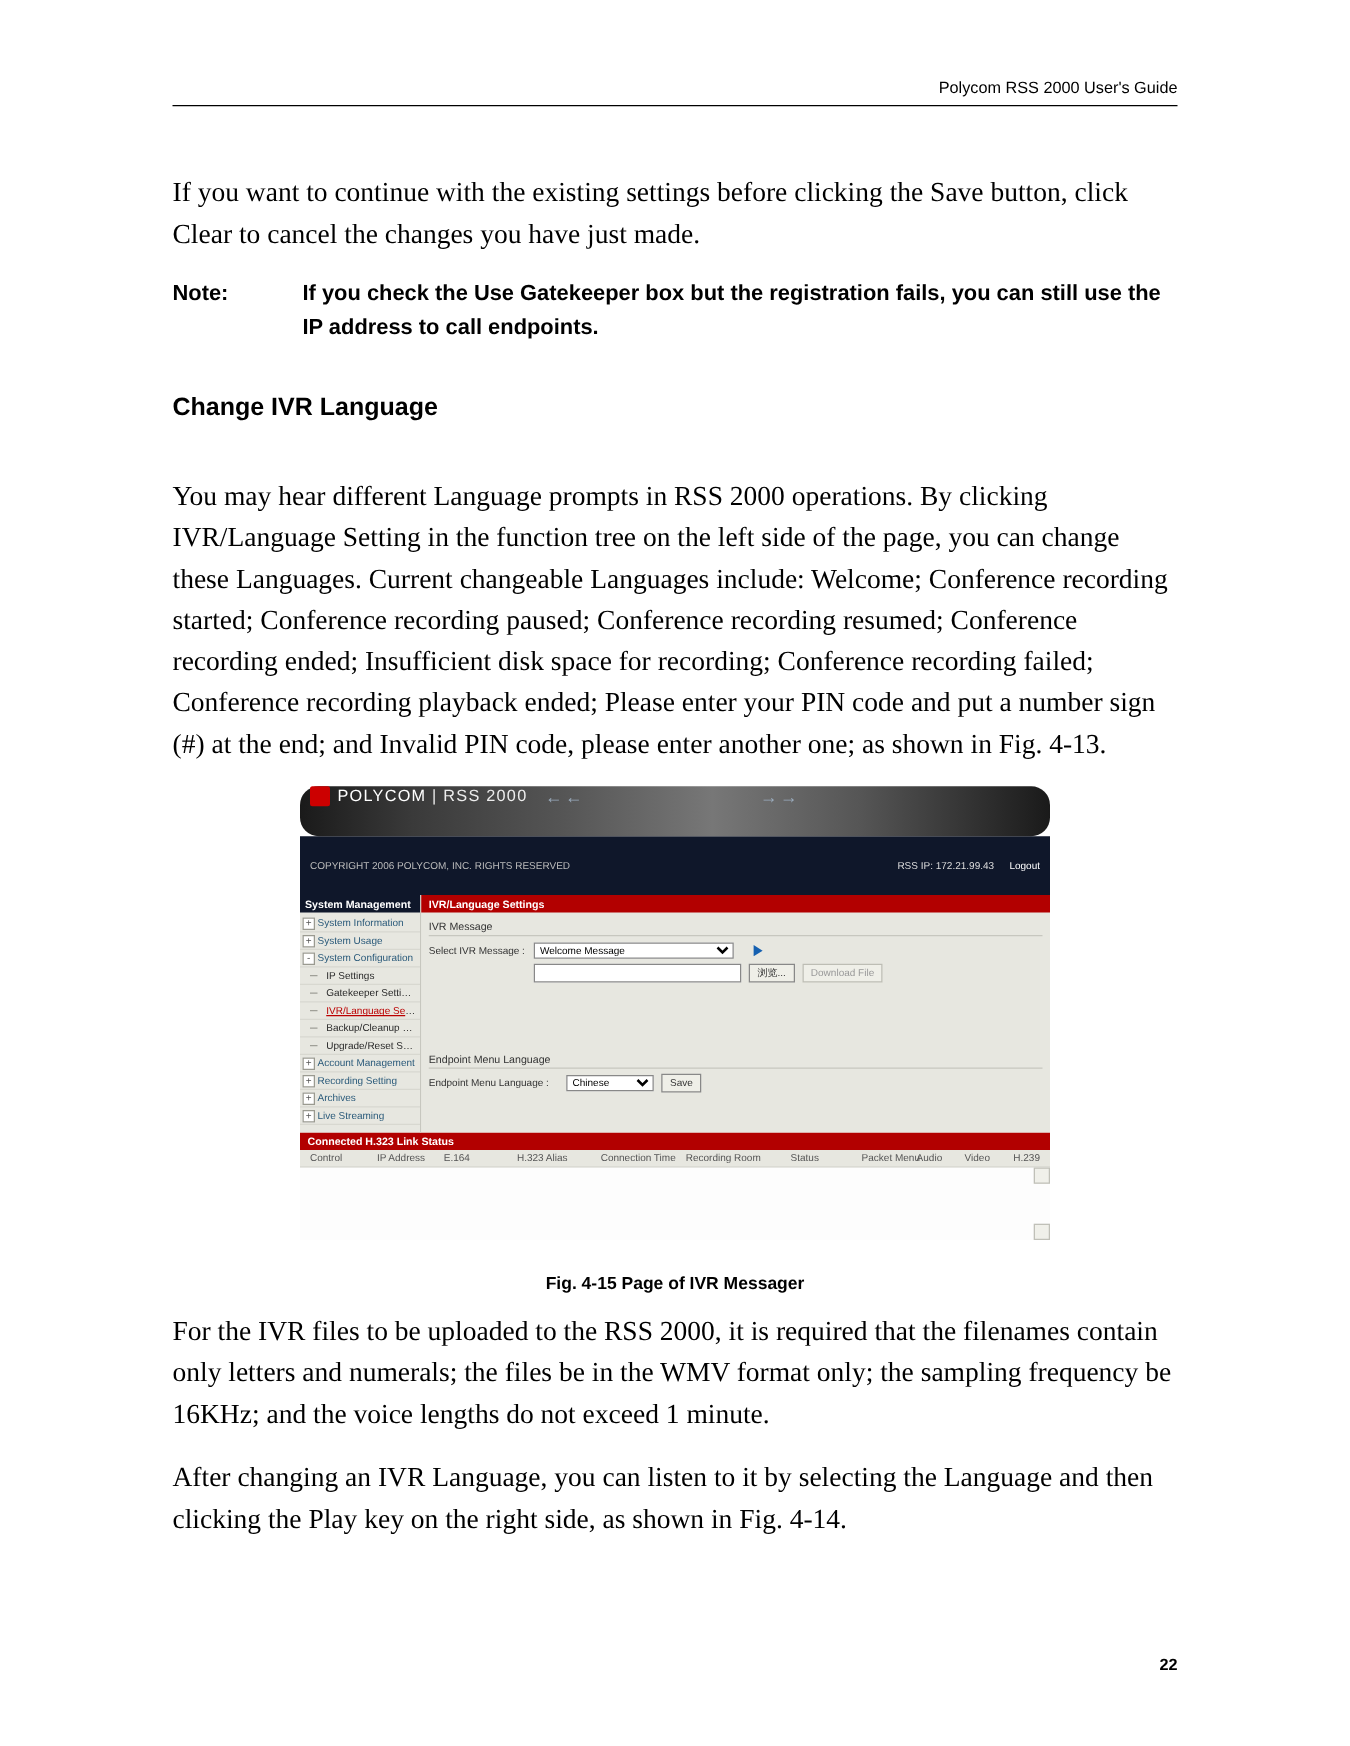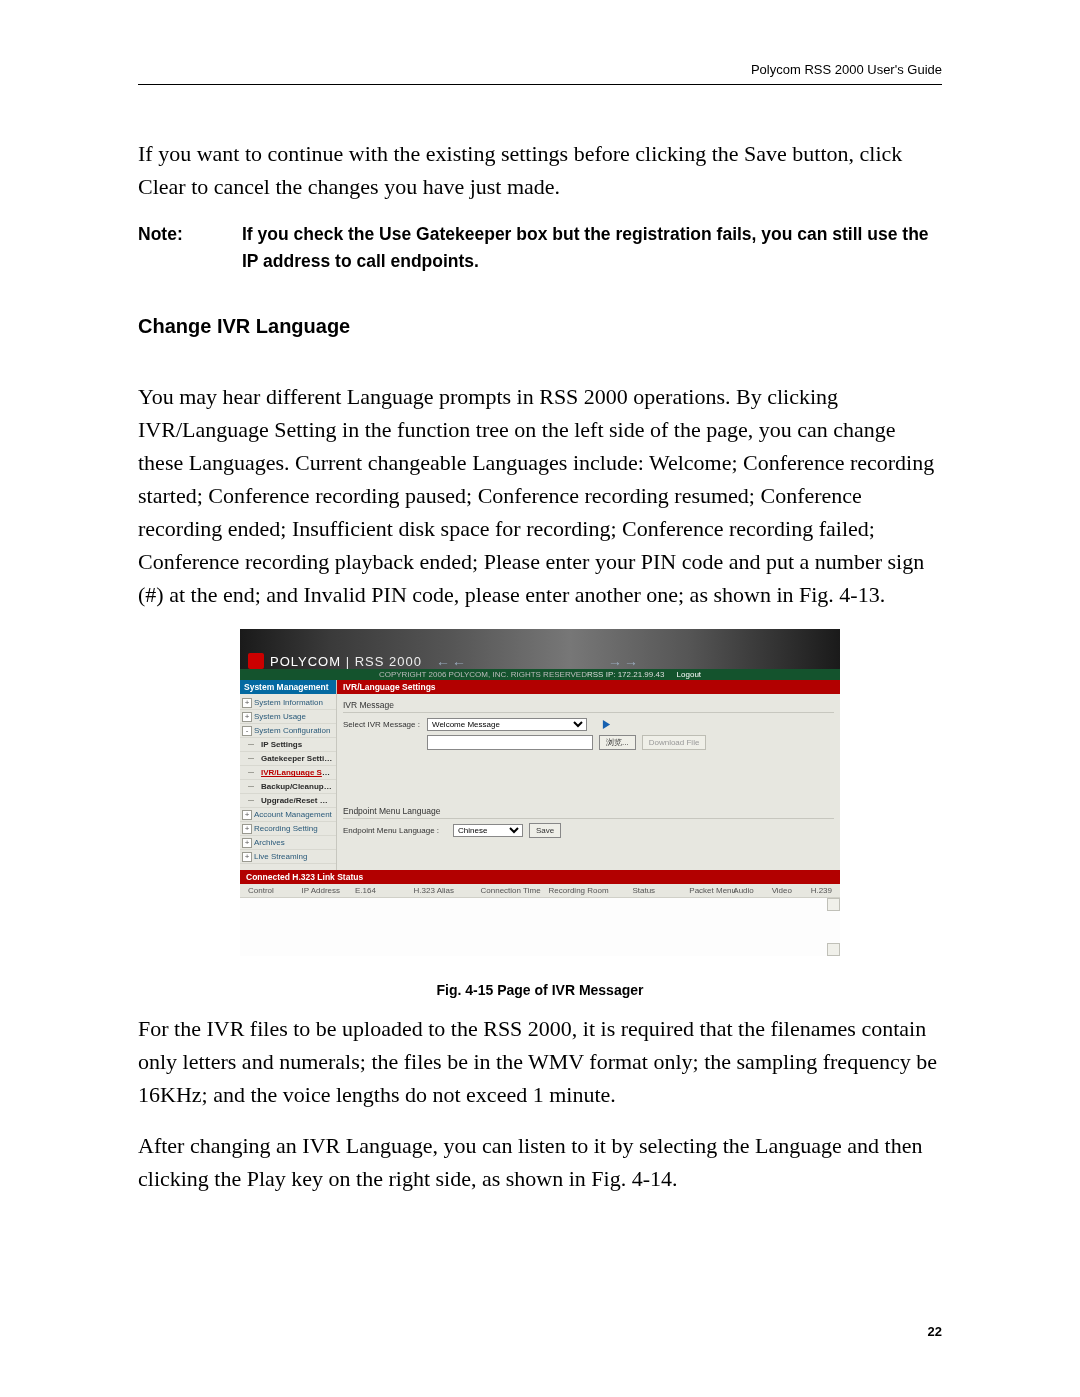--- a/index.html
+++ b/index.html
@@ -54,67 +54,68 @@
   .fig {
     width: 600px;
     margin: 10px auto 20px auto;
     font-family: Arial, Helvetica, sans-serif;
     font-size: 10px;
   }
   .fig-banner {
     height: 40px;
     background: linear-gradient(90deg,#1a1a1a 0%, #3a3a3a 15%, #555 35%, #777 55%, #555 75%, #1a1a1a 100%);
     display: flex;
-    align-items: flex-end;
+    align-items: flex-start;
     padding: 0 8px;
     position: relative;
+    border-radius: 15px;
   }
   .fig-logo-square {
     width: 16px; height:16px;
     background: #c00;
     margin-right:6px;
     border-radius:2px;
   }
   .fig-brand { color:#fff; font-size:13px; letter-spacing:1px; }
   .fig-brand .light { font-weight:300; opacity:.9; }
   .fig-arrows { color:#9ab; margin-left:14px; font-size:14px; letter-spacing:2px; }
   .fig-arrows.right { position:absolute; right:200px; }
   .fig-subbar {
-    background:#14532d; color:#bbb; font-size:8px;
-    display:flex; justify-content:center;
-    padding:1px 8px;
+    background:#0f172a; color:#bbb; font-size:8px;
+    display:flex; justify-content:space-between;
+    padding:19px 8px;
   }
   .fig-subbar .rssip { color:#ddd; }
   .fig-subbar a { color:#fff; text-decoration:none; margin-left:10px;}
   .fig-body { display:flex; background:#e7e7e0; }
   .fig-side {
     width:96px;
     background:#e7e7e0;
     border-right:1px solid #c7c7bf;
   }
   .sm-head {
-    background:#0369a1; color:#fff; font-weight:bold;
+    background:#0f172a; color:#fff; font-weight:bold;
     font-size:8.5px; padding:2px 4px;
   }
   .tree { list-style:none; margin:0; padding:2px 0 6px 0; }
   .tree li {
     font-size:8px; color:#2a2a2a;
     padding:2px 3px 2px 14px;
     position:relative;
     border-bottom:1px solid #d8d8d0;
     white-space:nowrap; overflow:hidden; text-overflow:ellipsis;
   }
   .tree li.top { padding-left:14px; color:#2a5a7a;}
   .tree li .pm {
     position:absolute; left:2px; top:2px;
     width:8px;height:8px;border:1px solid #9a9a90;
     background:#fff; font-size:8px; line-height:7px; text-align:center;
     color:#555;
   }
-  .tree li.sub { padding-left:21px; color:#2a2a2a;font-weight:bold;}
+  .tree li.sub { padding-left:21px; color:#2a2a2a;}
   .tree li.sub::before{
     content:""; position:absolute; left:8px; top:6px;
     width:6px; height:1px; background:#a0a098;
   }
   .tree li.sel a { color:#b00; text-decoration:underline; }
   .tree a { color:inherit; text-decoration:none; }
 
   .fig-main { flex:1; background:#e7e7e0; }
   .main-head {
     background:#b20000; color:#fff; font-weight:bold;

